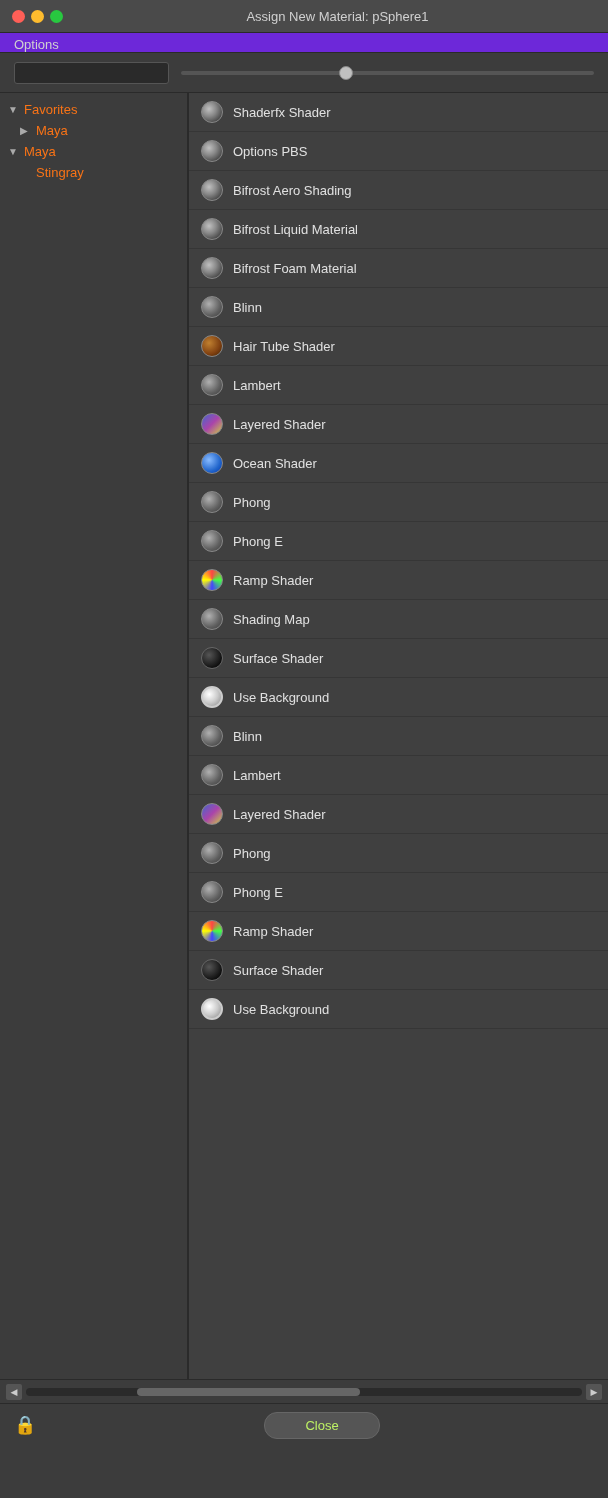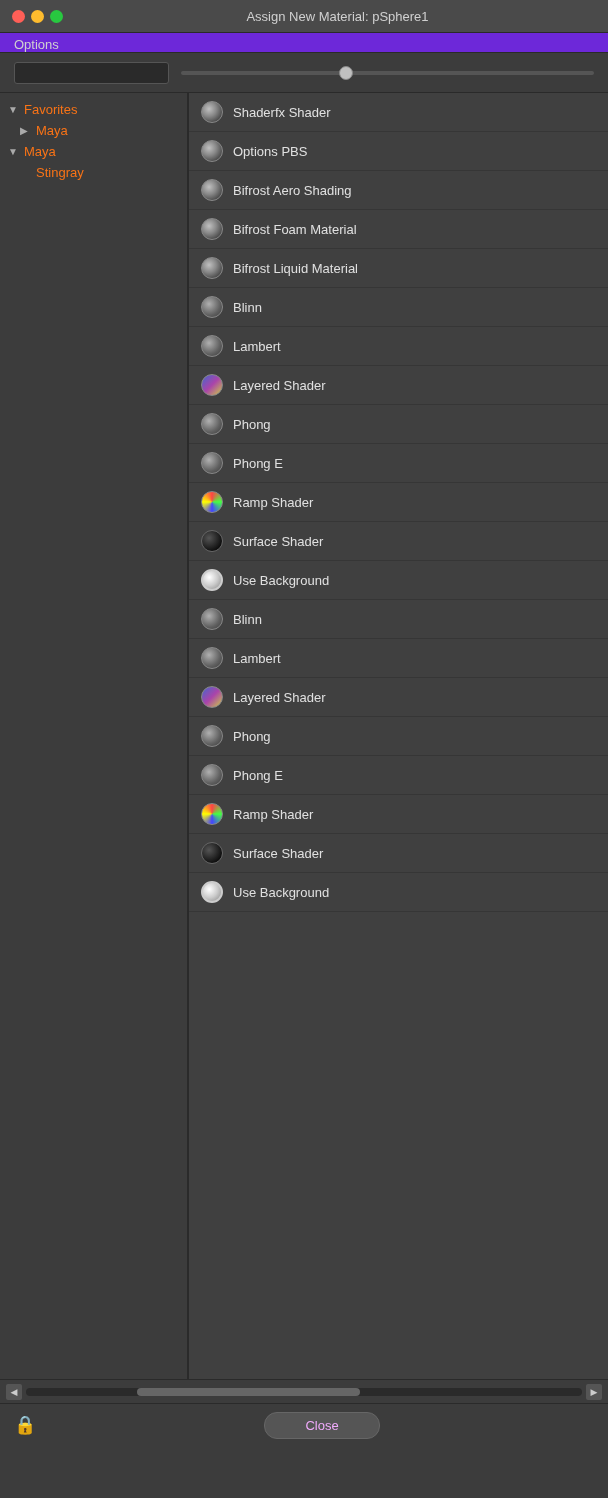--- a/index.html
+++ b/index.html
@@ -277,21 +277,21 @@
       height: 24px;
       color: #888;
       font-size: 18px;
     }
 
     .close-button {
       background: #555;
       border: 1px solid #666;
       border-radius: 13px;
       padding: 5px 40px;
-      color: #f0abfc;
+      color: #bef264;
       font-size: 13px;
       cursor: pointer;
       margin-left: auto;
     }
 
     .bottom-spacer {
       flex: 1;
     }
   </style>
 </head>
@@ -347,49 +347,61 @@
       <div class="material-item">
         <div class="material-icon icon-half-dark"></div>
         <span class="material-name">Options PBS</span>
       </div>
       <div class="material-item">
         <div class="material-icon icon-half-dark"></div>
         <span class="material-name">Bifrost Aero Shading</span>
       </div>
       <div class="material-item">
         <div class="material-icon icon-half-dark"></div>
+        <span class="material-name">Bifrost Liquid Material</span>
+      </div>
+      <div class="material-item">
+        <div class="material-icon icon-half-dark"></div>
         <span class="material-name">Bifrost Foam Material</span>
       </div>
       <div class="material-item">
-        <div class="material-icon icon-half-dark"></div>
-        <span class="material-name">Bifrost Liquid Material</span>
-      </div>
-      <div class="material-item">
         <div class="material-icon icon-gray-sphere"></div>
         <span class="material-name">Blinn</span>
+      </div>
+      <div class="material-item">
+        <div class="material-icon icon-hair"></div>
+        <span class="material-name">Hair Tube Shader</span>
       </div>
       <div class="material-item">
         <div class="material-icon icon-gray-sphere"></div>
         <span class="material-name">Lambert</span>
       </div>
       <div class="material-item">
         <div class="material-icon icon-layered"></div>
         <span class="material-name">Layered Shader</span>
       </div>
       <div class="material-item">
+        <div class="material-icon icon-ocean"></div>
+        <span class="material-name">Ocean Shader</span>
+      </div>
+      <div class="material-item">
         <div class="material-icon icon-gray-sphere"></div>
         <span class="material-name">Phong</span>
       </div>
       <div class="material-item">
         <div class="material-icon icon-gray-sphere"></div>
         <span class="material-name">Phong E</span>
       </div>
       <div class="material-item">
         <div class="material-icon icon-ramp"></div>
         <span class="material-name">Ramp Shader</span>
+      </div>
+      <div class="material-item">
+        <div class="material-icon icon-gray-sphere"></div>
+        <span class="material-name">Shading Map</span>
       </div>
       <div class="material-item">
         <div class="material-icon icon-black"></div>
         <span class="material-name">Surface Shader</span>
       </div>
       <div class="material-item">
         <div class="material-icon icon-white-ring"></div>
         <span class="material-name">Use Background</span>
       </div>
       <div class="material-item">

